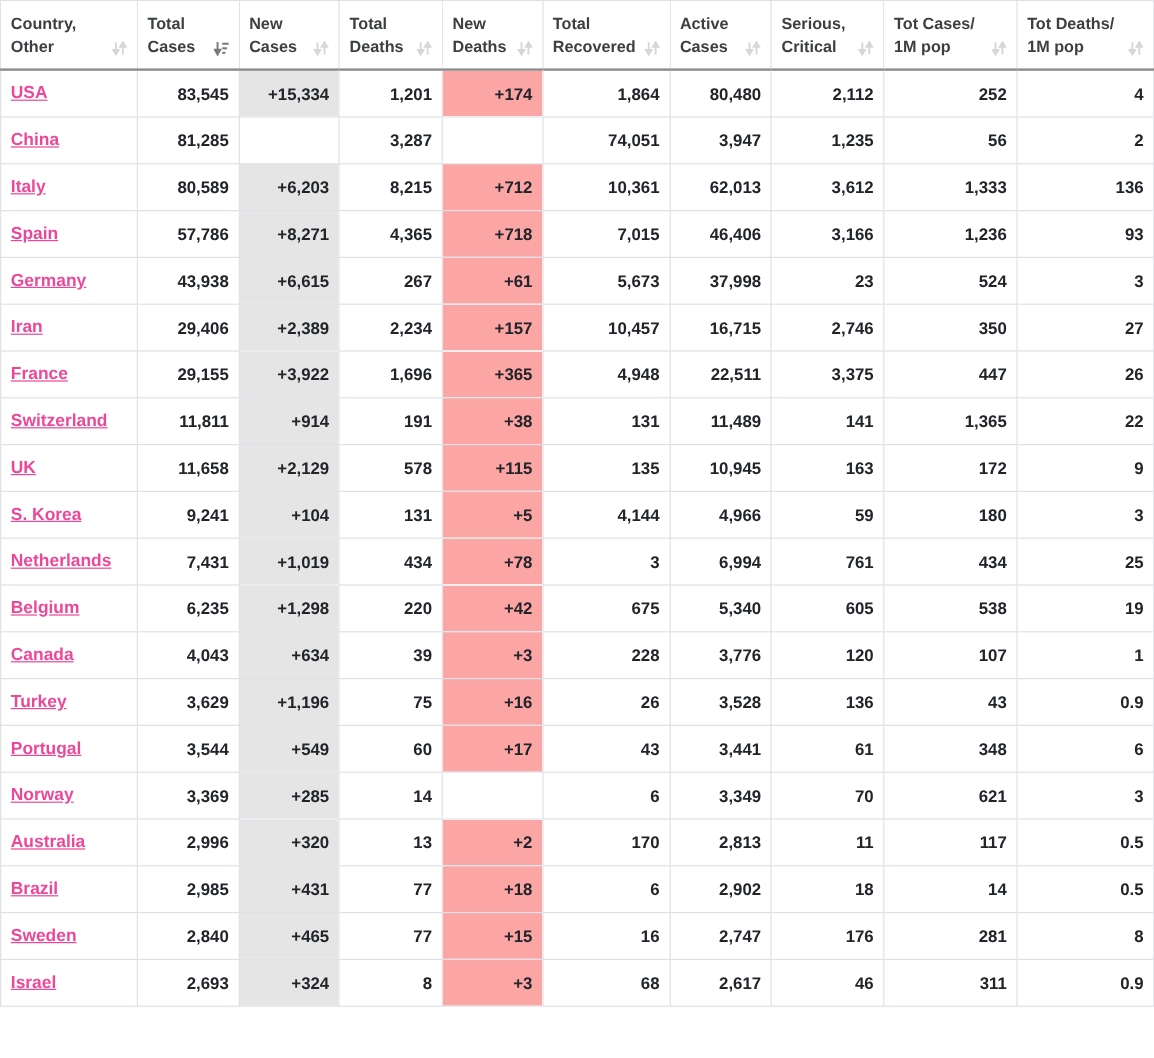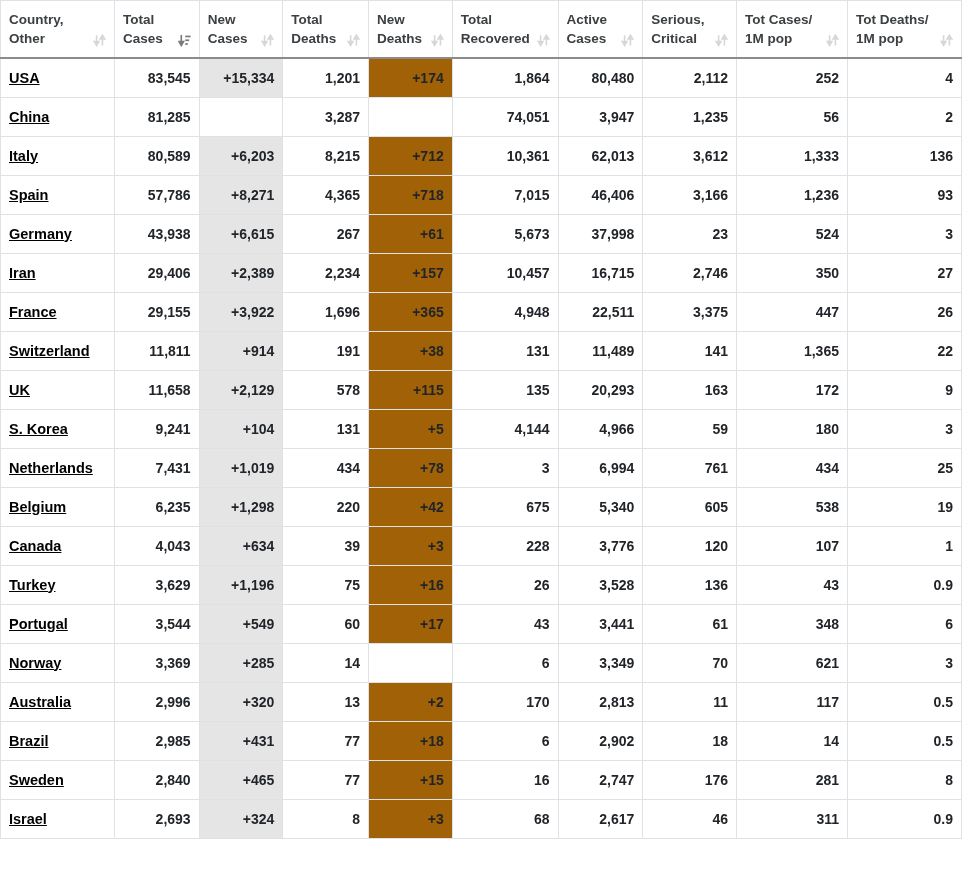--- a/index.html
+++ b/index.html
@@ -65,30 +65,30 @@
     text-align: right;
     vertical-align: middle;
     white-space: nowrap;
     overflow: hidden;
   }
   table.covid tbody td.country {
     text-align: left;
     font-weight: bold;
   }
   table.covid tbody td.country a {
-    color: #000000;
+    color: #ec4899;
     text-decoration: underline;
     font-size: 14.5px;
     font-weight: bold;
   }
   td.newcases {
     background: #e5e5e5;
   }
   td.newdeaths {
-    background: #a16207;
+    background: #fca5a5;
     color: #ffffff;
   }
   td.newdeaths.empty,
   td.newcases.empty {
     background: #ffffff;
     color: #212529;
   }
 
   
   col.c-country    { width: 113px; }
@@ -281,21 +281,21 @@
         <td>1,365</td>
         <td>22</td>
       </tr>
       <tr>
         <td class="country"><a href="#">UK</a></td>
         <td>11,658</td>
         <td class="newcases">+2,129</td>
         <td>578</td>
         <td class="newdeaths">+115</td>
         <td>135</td>
-        <td>20,293</td>
+        <td>10,945</td>
         <td>163</td>
         <td>172</td>
         <td>9</td>
       </tr>
       <tr>
         <td class="country"><a href="#">S. Korea</a></td>
         <td>9,241</td>
         <td class="newcases">+104</td>
         <td>131</td>
         <td class="newdeaths">+5</td>

